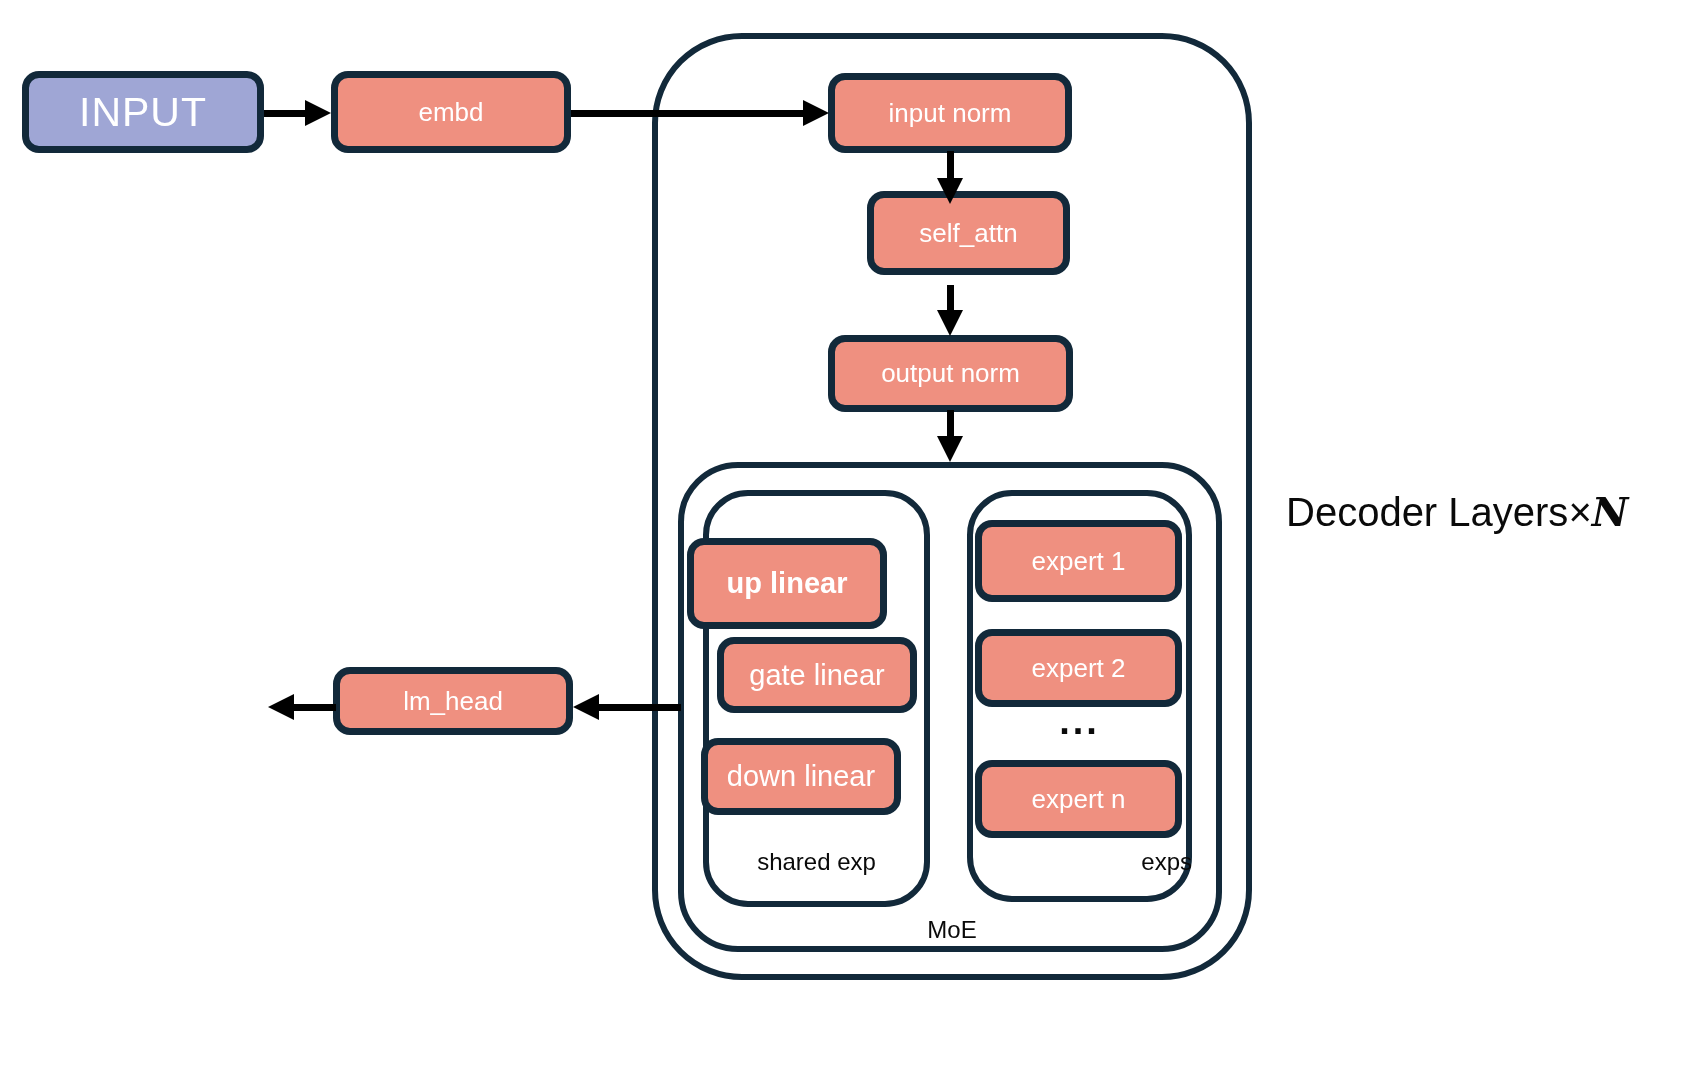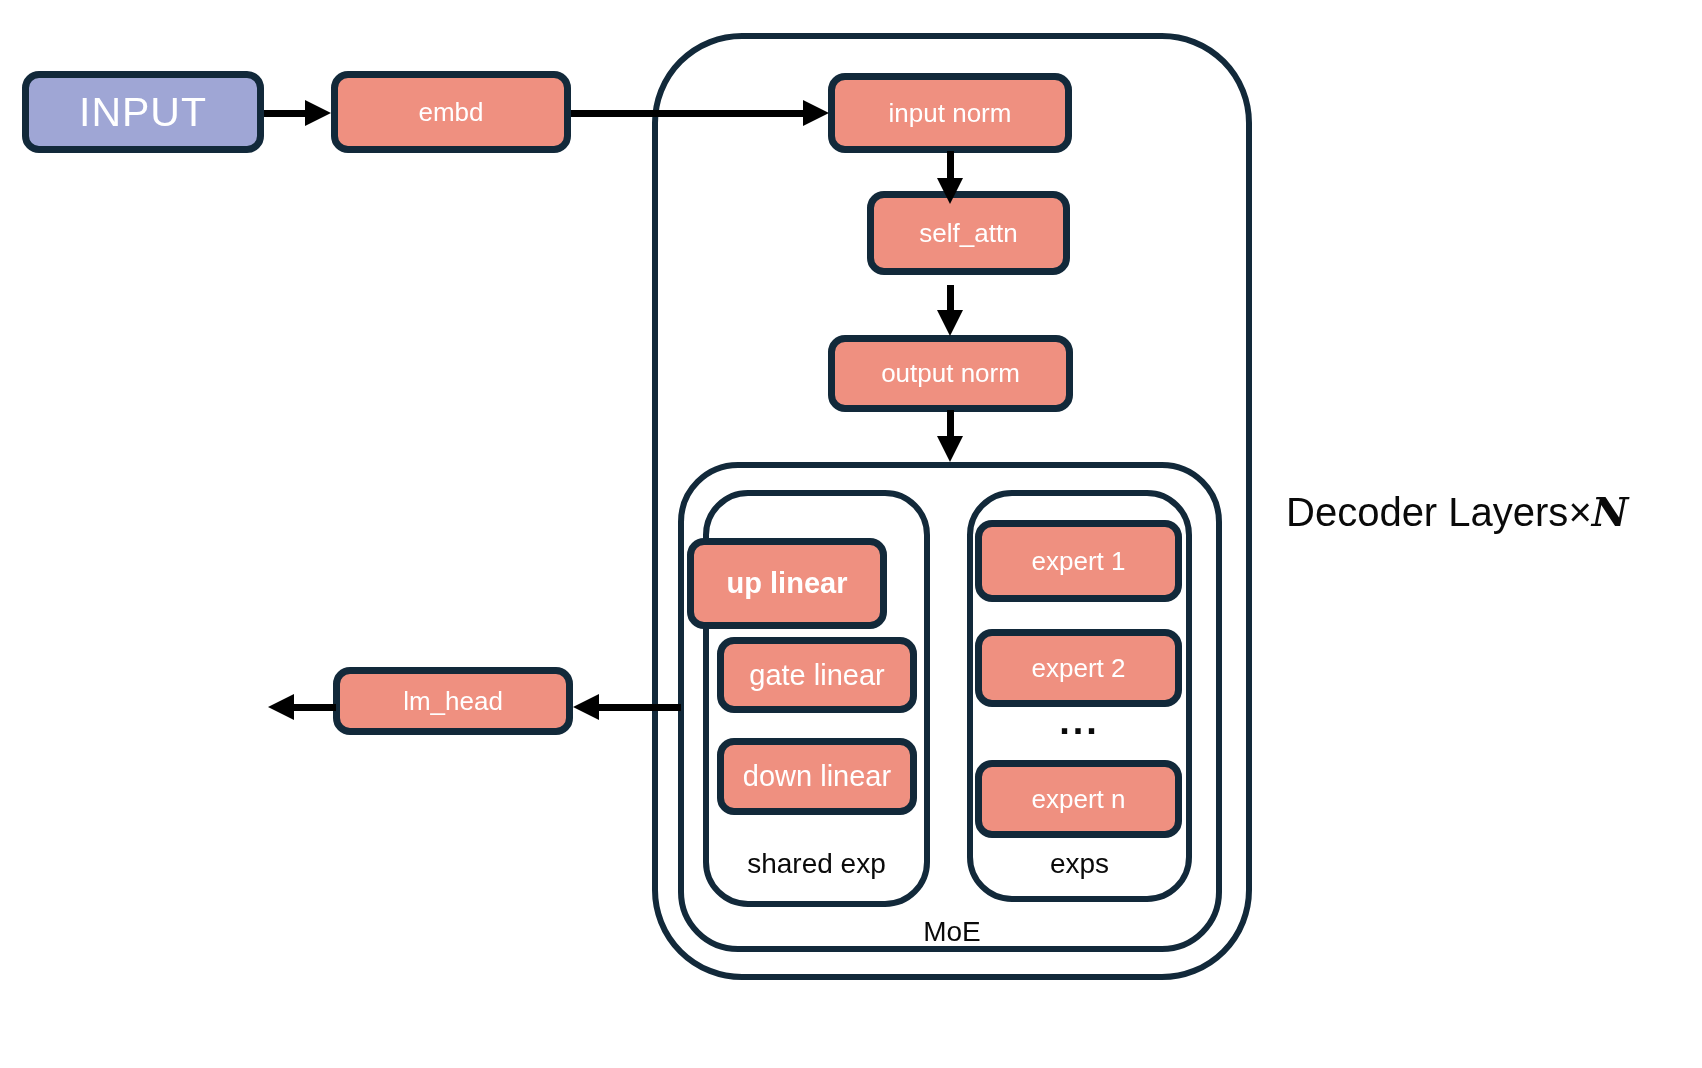--- a/index.html
+++ b/index.html
@@ -36,21 +36,21 @@
     color: #ffffff;
     font-size: 26px;
     font-weight: 500;
     background: var(--salmon);
     white-space: nowrap;
   }
   .box.purple { background: var(--periwinkle); font-size: 41px; letter-spacing: 1px; }
   .dlabel {
     position: absolute;
     color: var(--label);
-    font-size: 28px;
+    font-size: 24px;
     text-align: center;
     white-space: nowrap;
   }
   .stem-h { position: absolute; height: 7px; background: var(--arrow); }
   .stem-v { position: absolute; width: 7px; background: var(--arrow); }
   .head-r { position: absolute; width: 0; height: 0;
     border-top: 13px solid transparent; border-bottom: 13px solid transparent;
     border-left: 26px solid var(--arrow); }
   .head-l { position: absolute; width: 0; height: 0;
     border-top: 13px solid transparent; border-bottom: 13px solid transparent;
@@ -99,36 +99,36 @@
   <div class="box" style="left:828px; top:73px; width:244px; height:80px;">input norm</div>
 
   <div class="box" style="left:850px; top:191px; width:203px; height:84px;margin-left:17px;">self_attn</div>
 
   <div class="box" style="left:828px; top:335px; width:245px; height:77px;">output norm</div>
 
   <div class="box" style="left:687px; top:538px; width:200px; height:91px; font-size:29px;font-weight:bold;">up linear</div>
 
   <div class="box" style="left:717px; top:637px; width:200px; height:76px; font-size:29px;">gate linear</div>
 
-  <div class="box" style="left:717px; top:738px; width:200px; height:77px; font-size:29px;">down linear</div>
+  <div class="box" style="left:701px; top:738px; width:200px; height:77px; font-size:29px;">down linear</div>
 
   <div class="box" style="left:975px; top:520px; width:207px; height:82px;">expert 1</div>
 
   <div class="box" style="left:975px; top:629px; width:207px; height:78px;">expert 2</div>
 
   <div class="dots" style="left:967px; top:700px; width:225px;">...</div>
 
   <div class="box" style="left:975px; top:760px; width:207px; height:78px;">expert n</div>
 
   <div class="box" style="left:333px; top:667px; width:240px; height:68px;">lm_head</div>
 
 
   <div class="dlabel" style="left:703px; top:848px; width:227px;">shared exp</div>
 
-  <div class="dlabel" style="left:967px; top:848px; width:225px;">exps</div>
+  <div class="dlabel" style="left:967px; top:848px; width:225px;text-align:right;">exps</div>
 
   <div class="dlabel" style="left:852px; top:916px; width:200px;">MoE</div>
 
   <div class="decoder-title">
     <span>Decoder Layers</span><span>×</span><span class="big-n">N</span>
   </div>
 
   <div>
     <div class="stem-h" style="left:264px; top:110px; width:44px;"></div>
     <div class="head-r" style="left:305px; top:100px;"></div>

